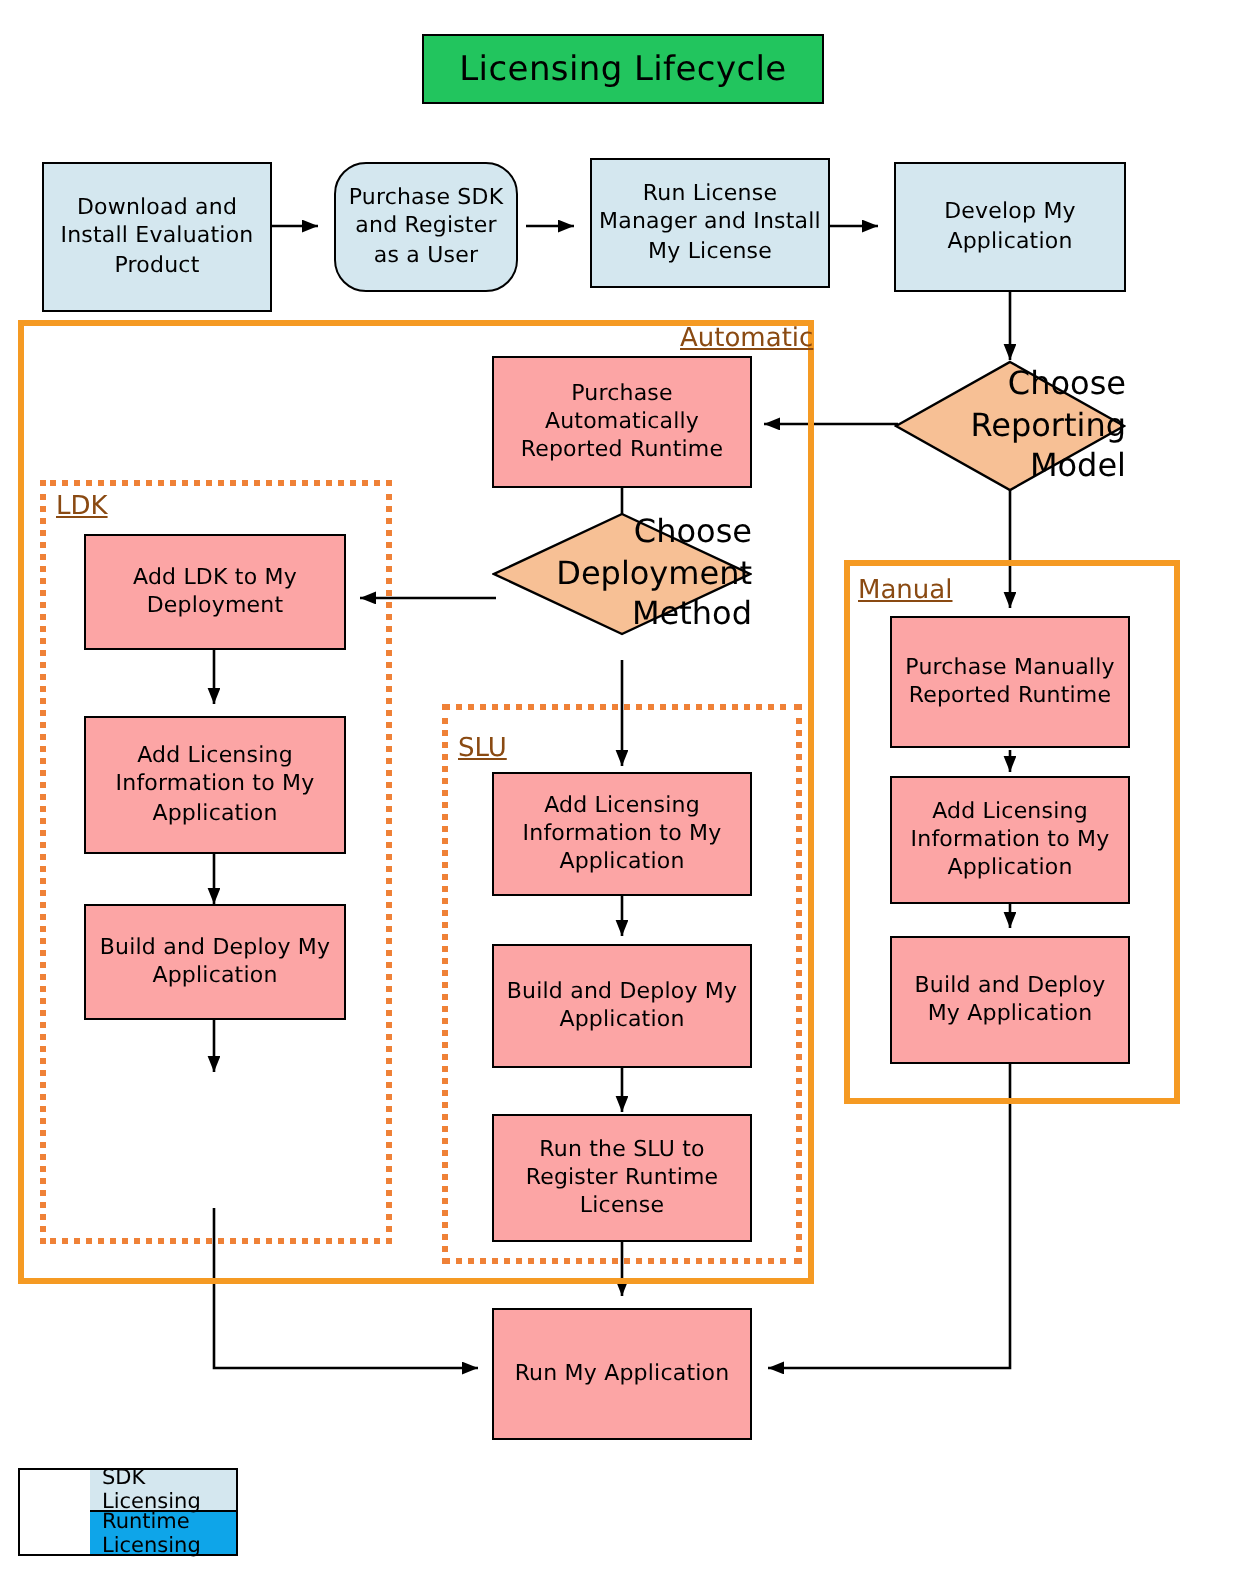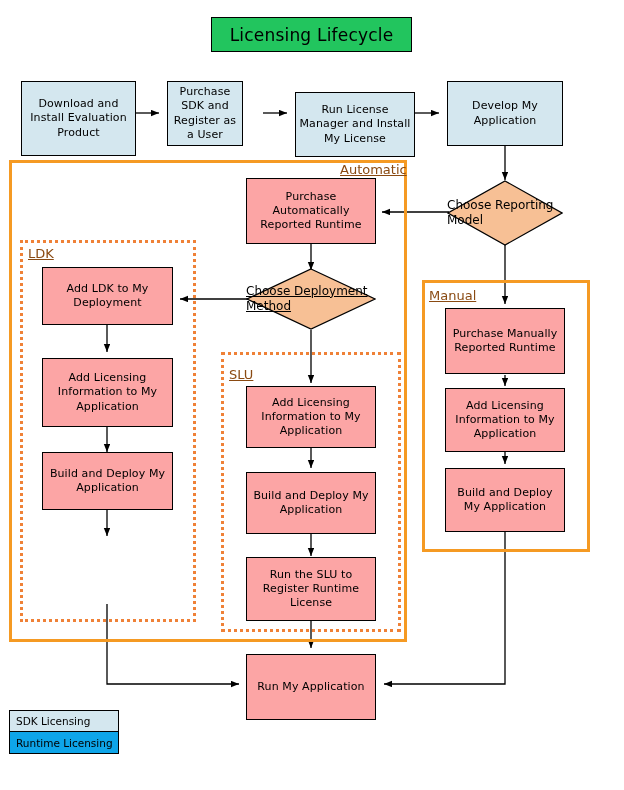--- a/index.html
+++ b/index.html
@@ -51,22 +51,22 @@
     justify-content: center;
     font-size: 17px;
     color: #000000;
     letter-spacing: 0.2px;
   }
   .diamond {
     position: absolute;
     display: flex;
     align-items: center;
     justify-content: center;
-    text-align: left;
-    font-size: 12px;
+    text-align: right;
+    font-size: 16px;
     line-height: 1.28;
     color: #000000;
     z-index: 3;
   }
   .diamond .dtext {
     position: relative;
     z-index: 2;
   }
   .diamond svg.shape {
     position: absolute;
@@ -168,44 +168,44 @@
   <div class="group-label" style="left:429px; top:288px;">Manual</div>
 
   <div class="title-box" style="left:211px; top:17px; width:201px; height:35px;">
     <span>Licensing Lifecycle</span>
   </div>
 
   <div class="node sdk" style="left:21px; top:81px; width:115px; height:75px;">
     <span>Download and Install Evaluation Product</span>
   </div>
 
-  <div class="node sdk" style="left:167px; top:81px; width:76px; height:65px;">
+  <div class="node sdk" style="left:167px; top:81px; width:92px; height:65px;border-radius:16px;">
     <span>Purchase SDK and Register as a User</span>
   </div>
 
-  <div class="node sdk" style="left:295px; top:92px; width:120px; height:65px;">
+  <div class="node sdk" style="left:295px; top:79px; width:120px; height:65px;">
     <span>Run License Manager and Install My License</span>
   </div>
 
   <div class="node sdk" style="left:447px; top:81px; width:116px; height:65px;">
     <span>Develop My Application</span>
   </div>
 
   <div class="diamond" style="left:447px; top:180px; width:116px; height:66px;">
     <svg class="shape" width="116" height="66" viewBox="0 0 116 66">
       <polygon points="58,1 115,33 58,65 1,33" fill="#f7c095" stroke="#000000" stroke-width="1.2"></polygon>
     </svg>
     <span class="dtext">Choose Reporting Model</span>
   </div>
 
   <div class="node rt" style="left:246px; top:178px; width:130px; height:66px;">
     <span>Purchase Automatically Reported Runtime</span>
   </div>
 
-  <div class="diamond" style="left:246px; top:268px; width:130px; height:62px;text-decoration:underline;">
+  <div class="diamond" style="left:246px; top:256px; width:130px; height:62px;">
     <svg class="shape" width="130" height="62" viewBox="0 0 130 62">
       <polygon points="65,1 129,31 65,61 1,31" fill="#f7c095" stroke="#000000" stroke-width="1.2"></polygon>
     </svg>
     <span class="dtext">Choose Deployment Method</span>
   </div>
 
   <div class="node rt" style="left:42px; top:267px; width:131px; height:58px;">
     <span>Add LDK to My Deployment</span>
   </div>
 
@@ -239,21 +239,21 @@
   </div>
 
   <div class="node rt" style="left:445px; top:468px; width:120px; height:64px;">
     <span>Build and Deploy My Application</span>
   </div>
 
   <div class="node rt" style="left:246px; top:654px; width:130px; height:66px;">
     <span>Run My Application</span>
   </div>
 
-  <div class="legend" style="left:9px; top:710px;">
+  <div class="legend" style="left:9px; top:734px;padding-left:35px;">
     <div class="legend-row sdk">
       <span>SDK Licensing</span>
     </div>
     <div class="legend-row rt">
       <span>Runtime Licensing</span>
     </div>
   </div>
 
 </div>
 

